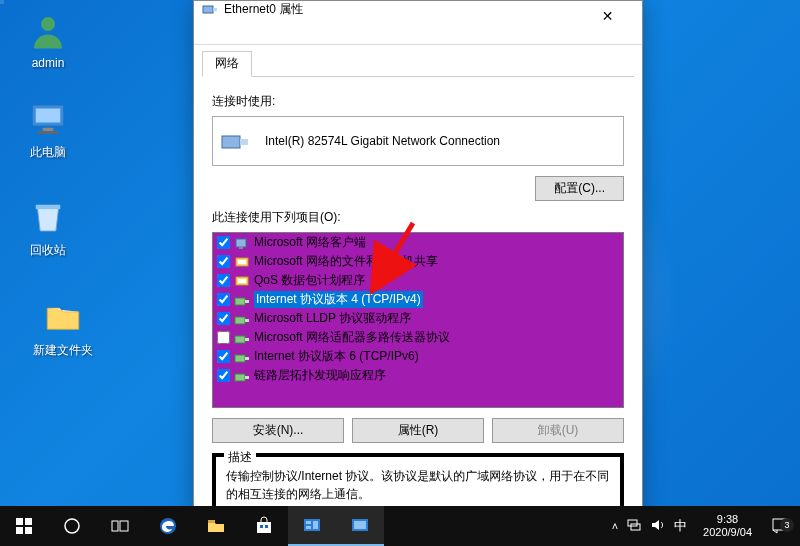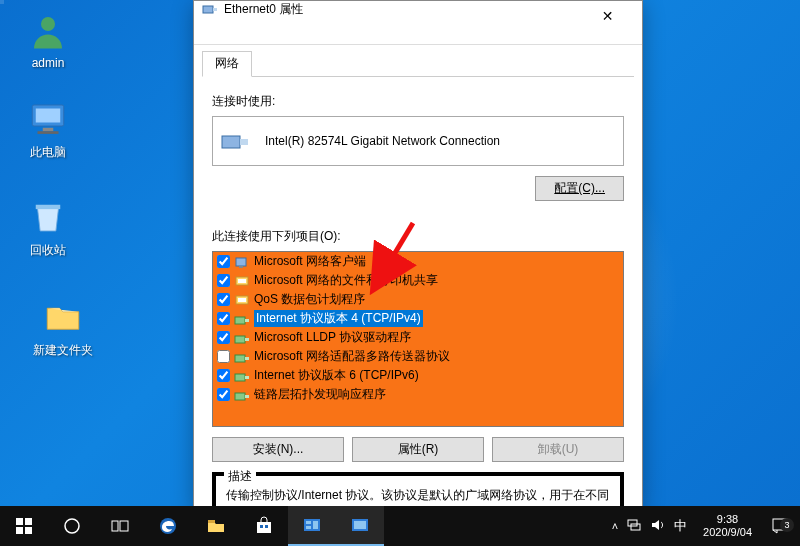--- a/index.html
+++ b/index.html
@@ -42,25 +42,25 @@
   
   .tabstrip { margin: 6px 8px 0 8px; height: 26px; border-bottom: 1px solid #ccc; display: flex; }
   .tab { border: 1px solid #ccc; border-bottom: 1px solid #fff; background: #fff; padding: 3px 12px; font-size: 12px; margin-bottom: -1px; position: relative; }
   
   .content { padding: 10px 18px; font-size: 12px; color: #000; }
   .lbl { margin: 6px 0; }
   
   .adapter-box { border: 1px solid #aaa; padding: 13px 8px; display: flex; align-items: center; gap: 16px; }
   .adapter-box .aicon { width: 28px; height: 22px; }
   
-  .config-row { display: flex; justify-content: flex-end; margin: 10px 0 27px; text-decoration: underline; }
+  .config-row { display: flex; justify-content: flex-end; margin: 10px 0 8px; }
   .btn { border: 1px solid #999; background: #e1e1e1; padding: 3px 18px; font-size: 12px; min-width: 88px; text-align: center; }
   .btn.disabled { color: #888; }
   
-  .listbox { border: 1px solid #7a7a7a; height: 176px; overflow-y: scroll; overflow-x: auto; background: #f97316; position: relative; }
+  .listbox { border: 1px solid #7a7a7a; height: 176px; overflow-y: scroll; overflow-x: auto; background: #a21caf; position: relative; }
   .li { display: flex; align-items: center; gap: 4px; padding: 1px 4px; font-size: 12px; white-space: nowrap; }
   .li input[type=checkbox] { width: 13px; height: 13px; }
   .li .licon { width: 16px; height: 14px; display:inline-flex; }
   .li.sel .litxt { background: #0078d7; color: #fff; padding: 0 2px; }
   
   .btnrow { display: flex; gap: 8px; margin: 10px 0; }
   .btnrow .btn { flex: 1; }
   
   .group { border: 4px solid #000000; padding: 10px; position: relative; margin-top: 6px; }
   .group .gtitle { position: absolute; top: -8px; left: 8px; background: #fff; padding: 0 4px; font-size: 12px; }

